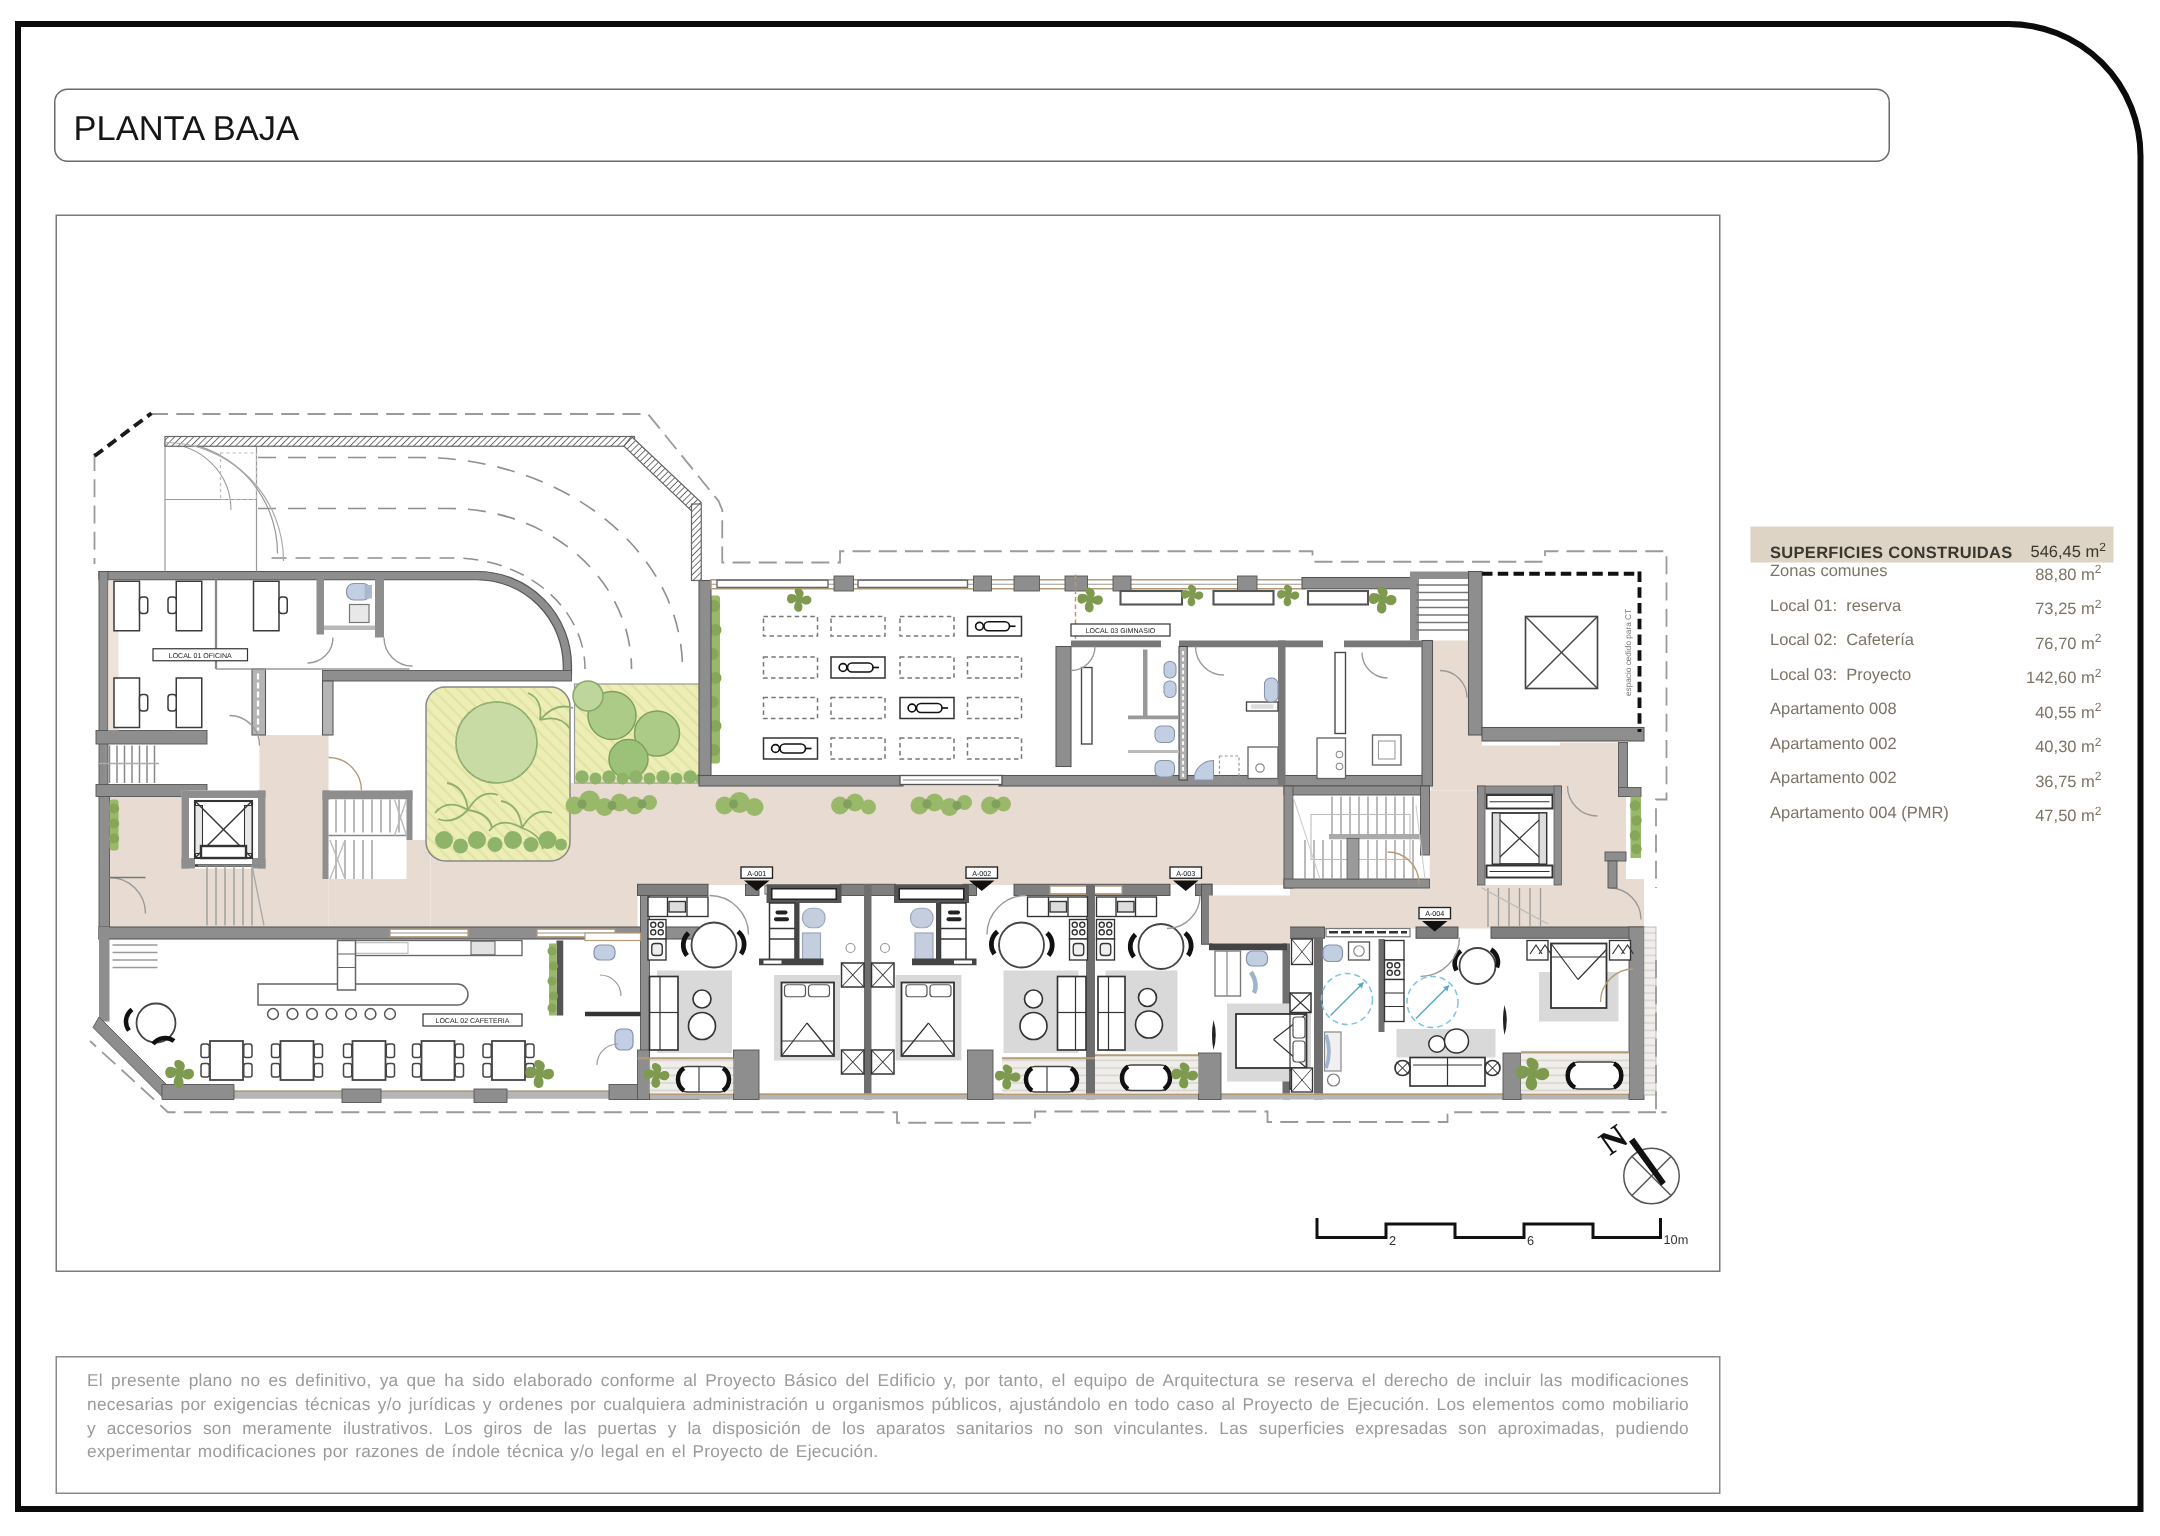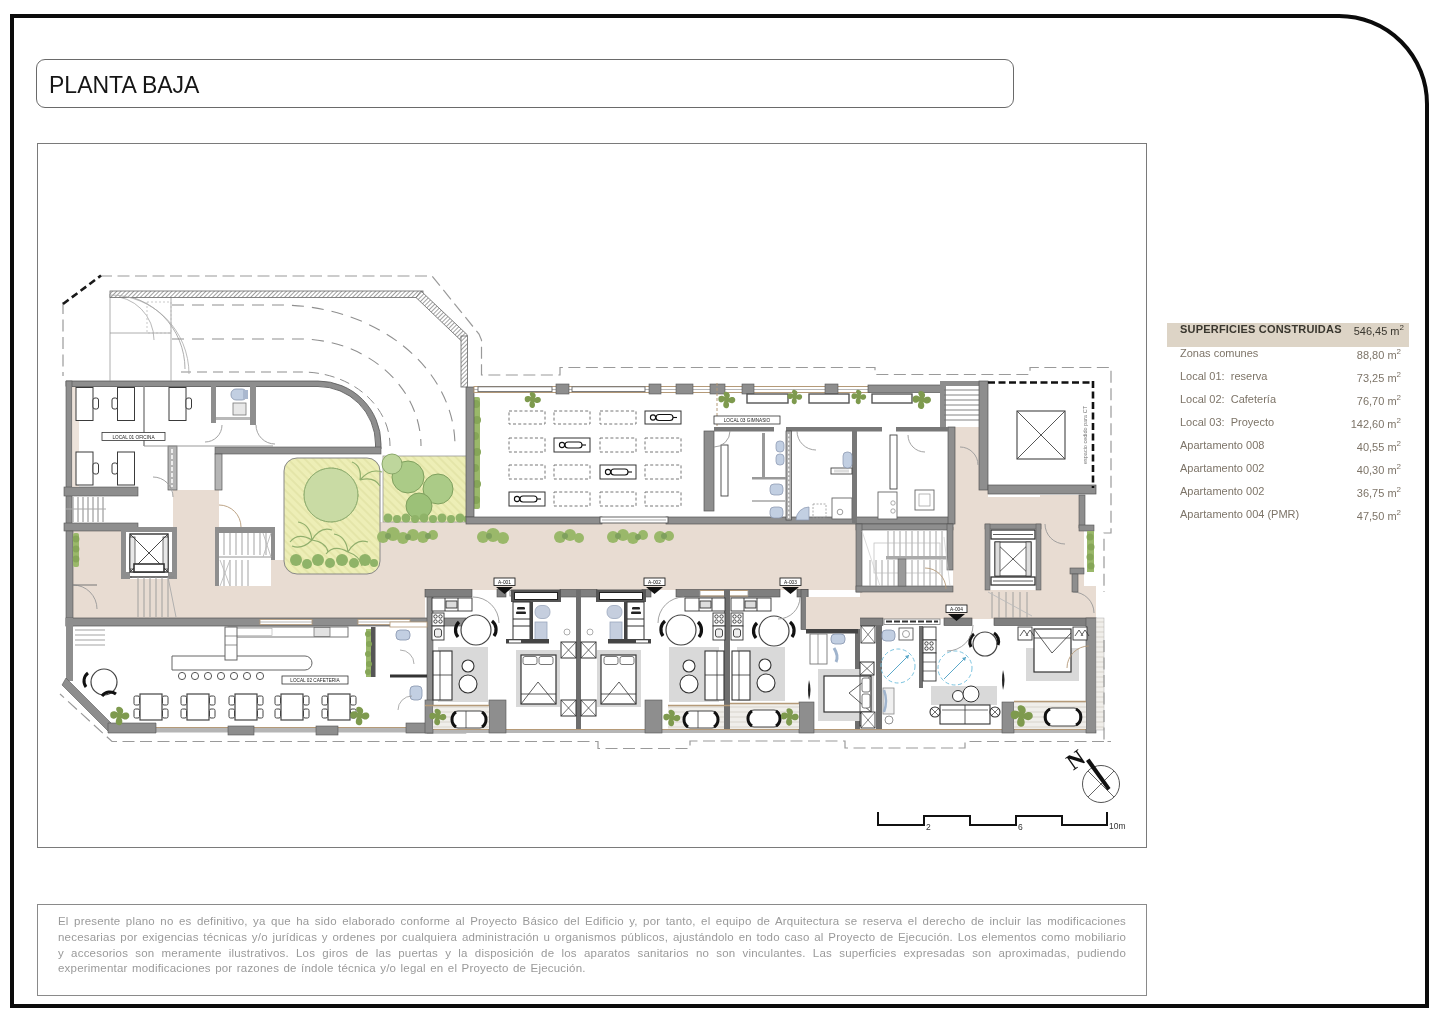--- a/index.html
+++ b/index.html
@@ -1,27 +1,27 @@
 <!DOCTYPE html>
 <html><head>
 <meta charset="utf-8">
 <style>
   html,body{margin:0;padding:0;width:1440px;height:1024px;background:#ffffff;
     font-family:"Liberation Sans", sans-serif;}
   #frame{position:absolute;left:10px;top:14px;width:1419px;height:994px;
     border:4.5px solid #0b0b0b;border-radius:0 90px 0 0;box-sizing:border-box;}
-  #titlebox{position:absolute;left:36px;top:59px;width:978px;height:49px;
+  #titlebox{position:absolute;left:36px;top:59px;width:1224px;height:49px;
     border:1.2px solid #6a6a6a;border-radius:9px;box-sizing:border-box;}
   #titlebox span{position:absolute;left:12px;top:12px;font-size:23px;color:#161616;letter-spacing:0px;}
   #planbox{position:absolute;left:37px;top:143px;width:1110px;height:705px;
     border:1.2px solid #7a7a7a;box-sizing:border-box;}
   #plansvg{position:absolute;left:37px;top:143px;}
   
   #areas{position:absolute;left:1167px;top:323px;width:242px;font-size:11px;color:#7d7468;}
-  #areas .hd{background:#ddd4c6;color:#3a372f;height:23.5px;display:flex;align-items:flex-start;}
+  #areas .hd{background:#ddd4c6;color:#3a372f;height:23.5px;display:flex;align-items:flex-end;margin-top:28px;}
   #areas .hd b{margin-left:13px;letter-spacing:0.2px;font-weight:bold;}
   #areas .row{height:23px;display:flex;align-items:flex-start;}
   #areas .lb{margin-left:13px;white-space:pre;}
   #areas .vl{position:absolute;right:8px;text-align:right;}
   #areas .hd .vl{color:#3a372f;right:5px;}
   sup{font-size:8px;}
   #disc{position:absolute;left:37px;top:904px;width:1110px;height:92px;
     border:1.2px solid #8a8a8a;box-sizing:border-box;}
   #disc p{margin:9px 20px 0 20px;font-size:11.5px;line-height:15.8px;color:#9a9a9a;
     text-align:justify;letter-spacing:0.2px;word-spacing:1px;}

